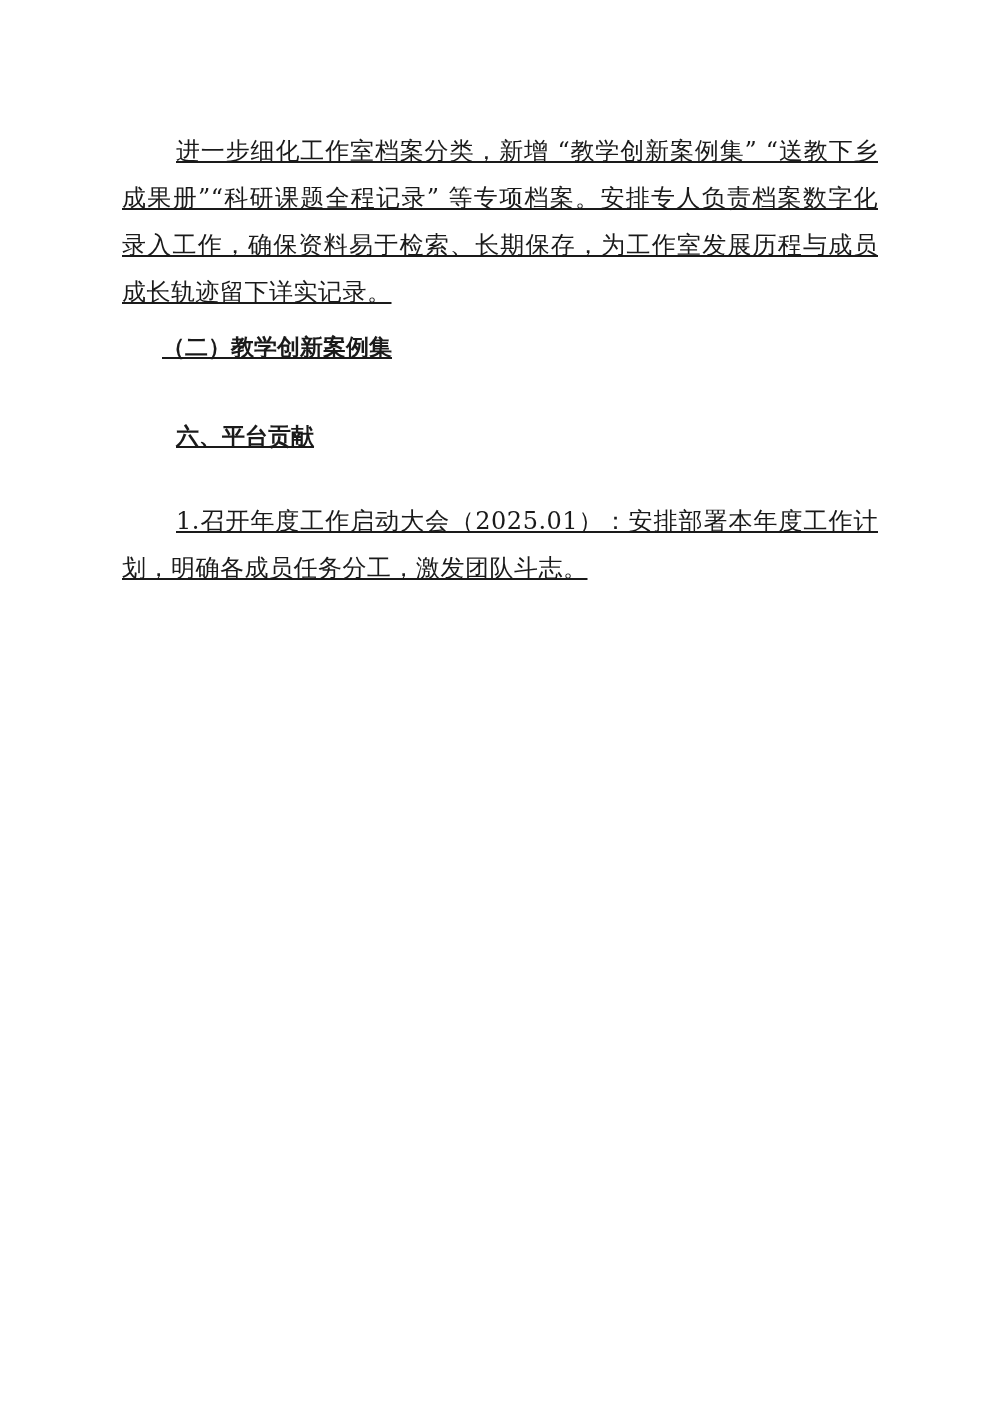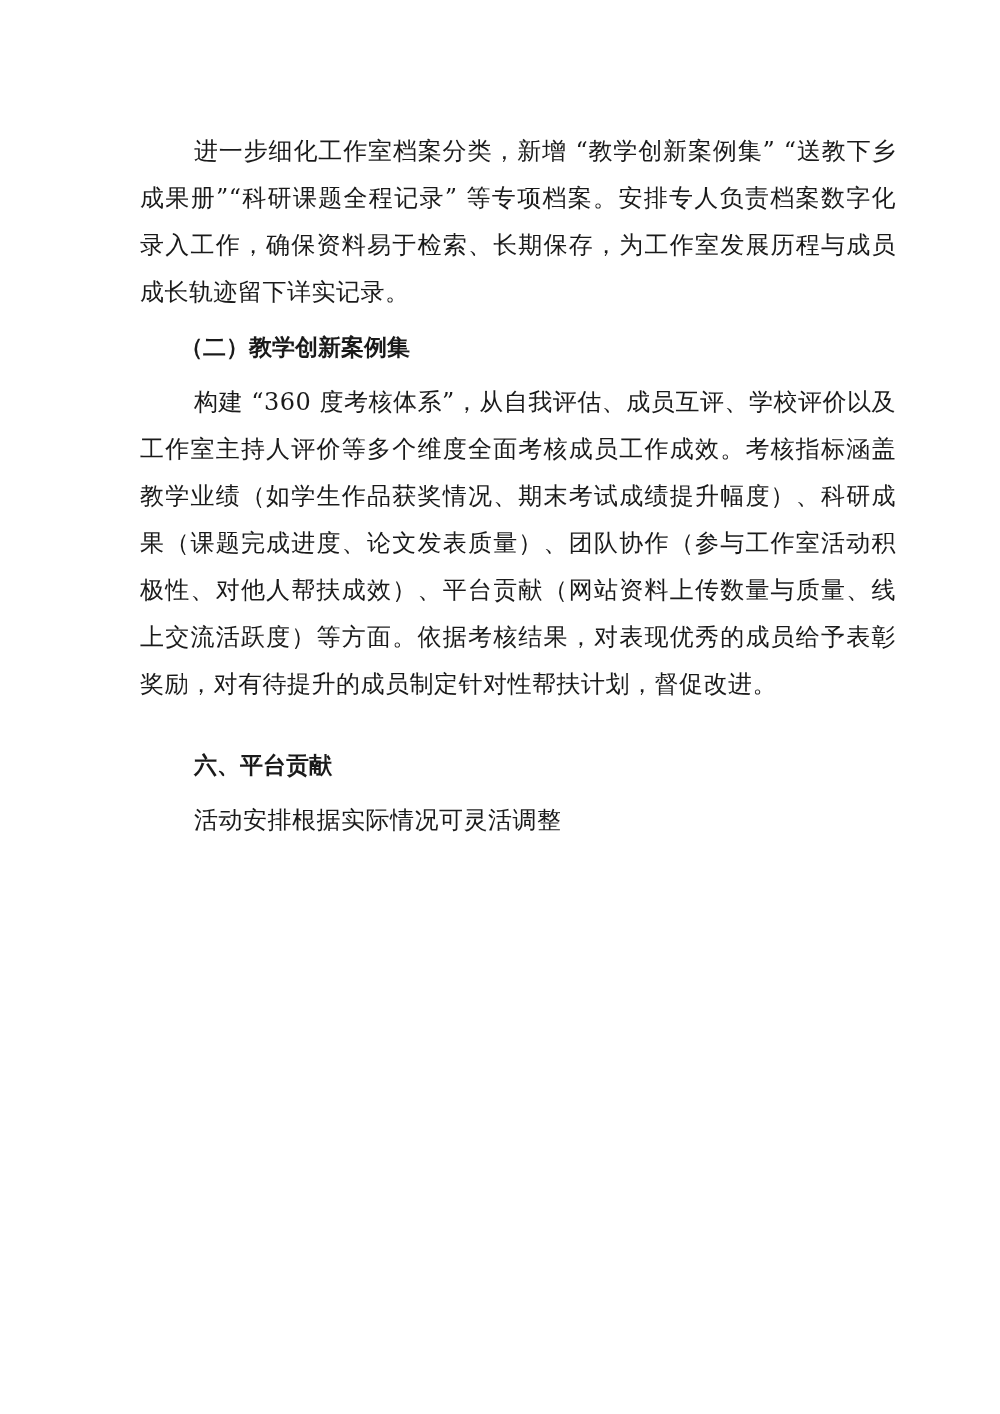--- a/index.html
+++ b/index.html
@@ -1,38 +1,37 @@
 <!DOCTYPE html>
 <html><head>
 <meta charset="utf-8">
 <style>
   html, body { margin: 0; padding: 0; background: #ffffff; }
   body { width: 1000px; height: 1414px; position: relative; overflow: hidden;
          font-family: "DejaVu Serif", "Liberation Serif", serif; color: #1a1a1a; }
-  .page { position: absolute; left: 140px; top: 128px; width: 756px; }
+  .page { position: absolute; left: 122px; top: 128px; width: 756px; text-decoration: underline; }
   .p { font-size: 24px; line-height: 47px; margin: 0; text-align: justify; letter-spacing: 0.5px; }
   .indent { text-indent: 54px; }
   .h2 { font-size: 23px; line-height: 47px; font-weight: bold; margin: 0; padding-left: 40px;
         font-family: "DejaVu Sans", "Liberation Sans", sans-serif; }
   .h1 { font-size: 23px; line-height: 47px; font-weight: bold; margin: 0; padding-left: 54px;
         font-family: "DejaVu Sans", "Liberation Sans", sans-serif; }
   .plain { padding-left: 54px; }
   .gap-s { height: 8px; }
   .gap-m { height: 22px; }
   .gap-l { height: 34px; }
 </style>
 </head>
 <body>
 
 <div class="page">
   <p class="p indent">进一步细化工作室档案分类，新增 “教学创新案例集” “送教下乡成果册”“科研课题全程记录” 等专项档案。安排专人负责档案数字化录入工作，确保资料易于检索、长期保存，为工作室发展历程与成员成长轨迹留下详实记录。</p>
   <div class="gap-s"></div>
   <p class="h2">（二）教学创新案例集</p>
   <div class="gap-s"></div>
-  <p class="p indent">构建 “360 度考核体系”，从自我评估、成员互评、学校评价以及工作室主持人评价等多个维度全面考核成员工作成效。考核指标涵盖教学业绩（如学生作品获奖情况、期末考试成绩提升幅度）、科研成果（课题完成进度、论文发表质量）、团队协作（参与工作室活动积极性、对他人帮扶成效）、平台贡献（网站资料上传数量与质量、线上交流活跃度）等方面。依据考核结果，对表现优秀的成员给予表彰奖励，对有待提升的成员制定针对性帮扶计划，督促改进。</p>
   <div class="gap-l"></div>
   <p class="h1">六、平台贡献</p>
   <div class="gap-s"></div>
-  <p class="p plain">活动安排根据实际情况可灵活调整</p>
   <div class="gap-m"></div>
   <div class="gap-s"></div>
+  <p class="p indent">1.召开年度工作启动大会（2025.01）：安排部署本年度工作计划，明确各成员任务分工，激发团队斗志。</p>
   <div class="gap-s"></div>
 </div>
 
 </body></html>

